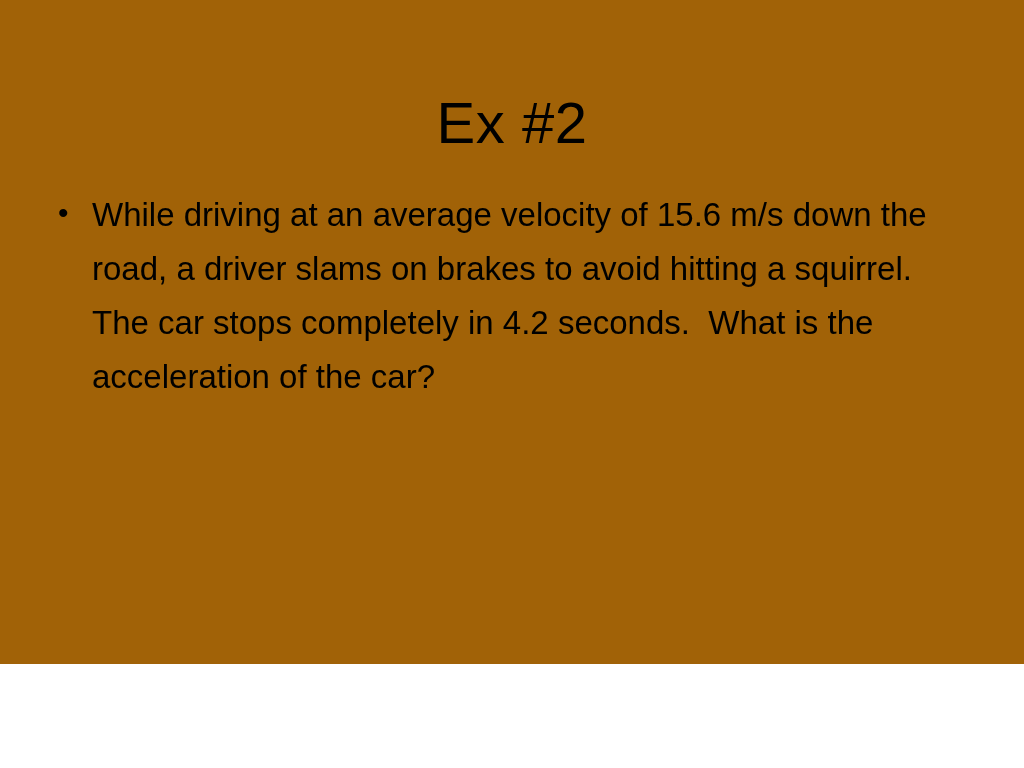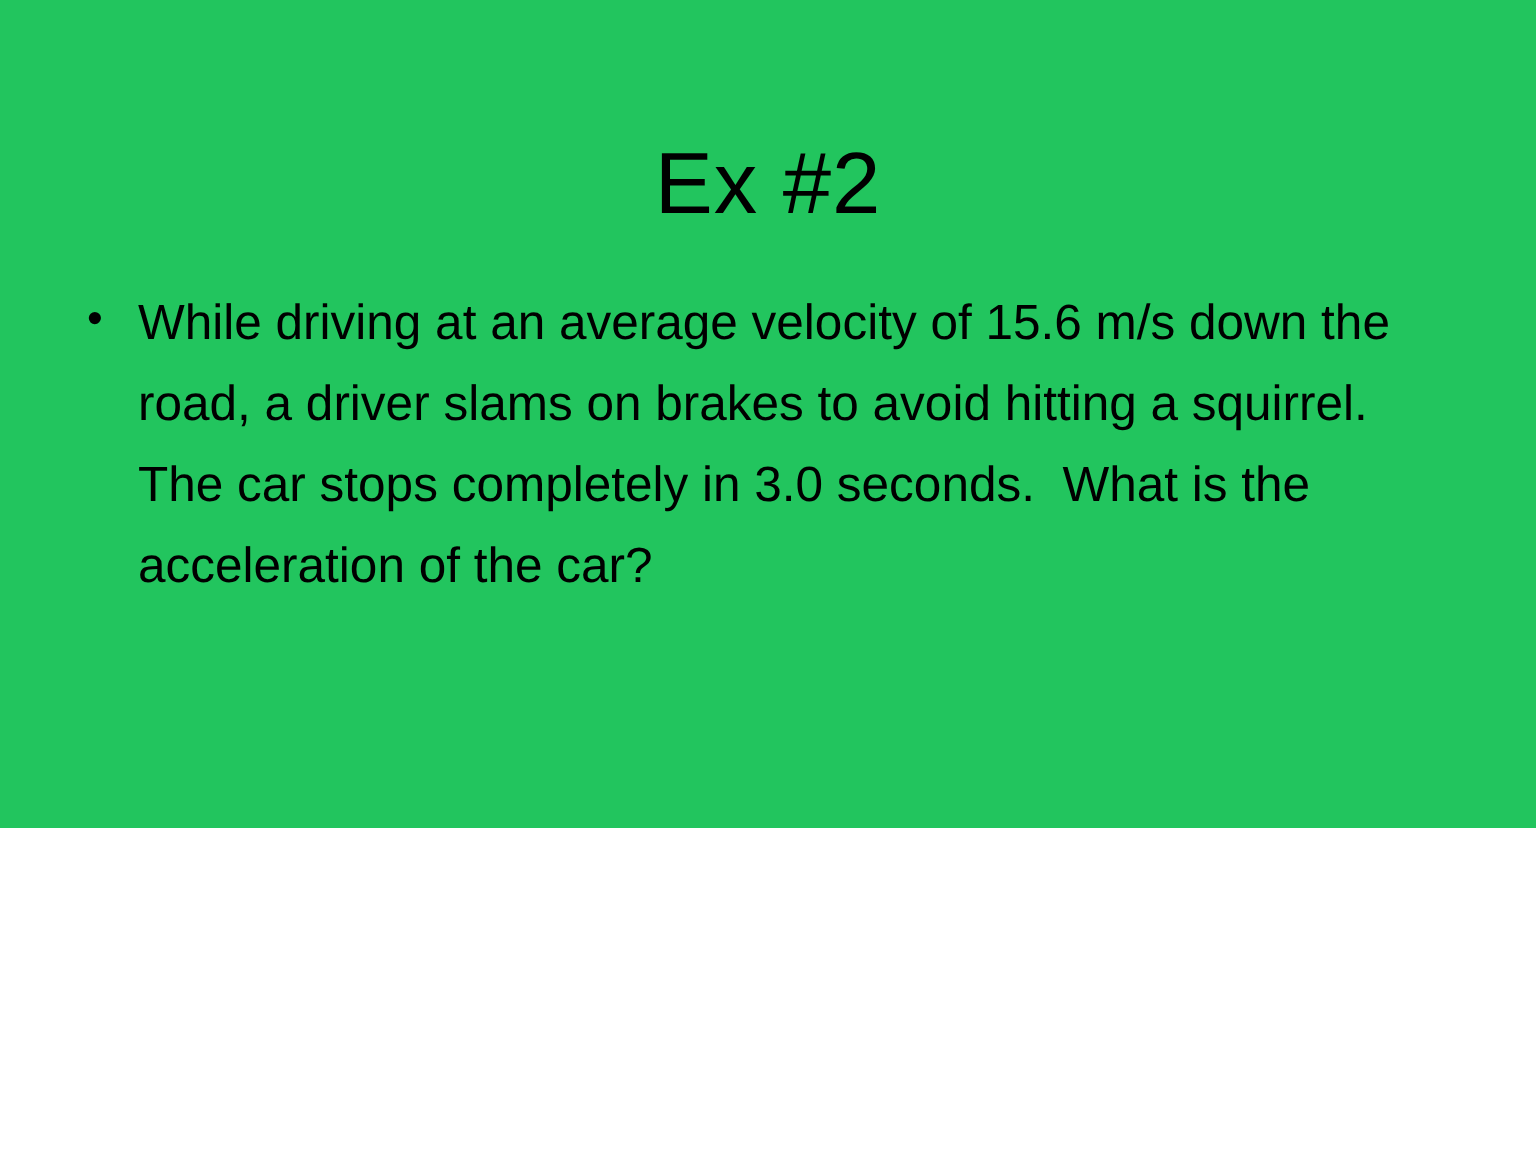--- a/index.html
+++ b/index.html
@@ -10,22 +10,22 @@
     width: 1024px;
     height: 768px;
     background: #ffffff;
     font-family: "Liberation Sans", sans-serif;
     color: #000000;
     overflow: hidden;
   }
   .slide {
     position: relative;
     width: 1024px;
-    height: 552px;
-    background: #22c55e;
+    height: 664px;
+    background: #a16207;
     box-sizing: border-box;
   }
   .slide-title {
     position: absolute;
     top: 52px;
     left: 0;
     width: 1024px;
     text-align: center;
     font-size: 58px;
     line-height: 1.1;
@@ -62,17 +62,17 @@
 </head>
 <body>
 
 <div class="slide">
 
   <h1 class="slide-title">Ex #2</h1>
 
   <div class="body-block">
     <div class="bullet-row">
       <span class="bullet-mark">•</span>
-      <span class="bullet-text">While driving at an average velocity of 15.6 m/s down the road, a driver slams on brakes to avoid hitting a squirrel.  The car stops completely in 3.0 seconds.  What is the acceleration of the car?</span>
+      <span class="bullet-text">While driving at an average velocity of 15.6 m/s down the road, a driver slams on brakes to avoid hitting a squirrel.  The car stops completely in 4.2 seconds.  What is the acceleration of the car?</span>
     </div>
   </div>
 
 </div>
 
 </body></html>

